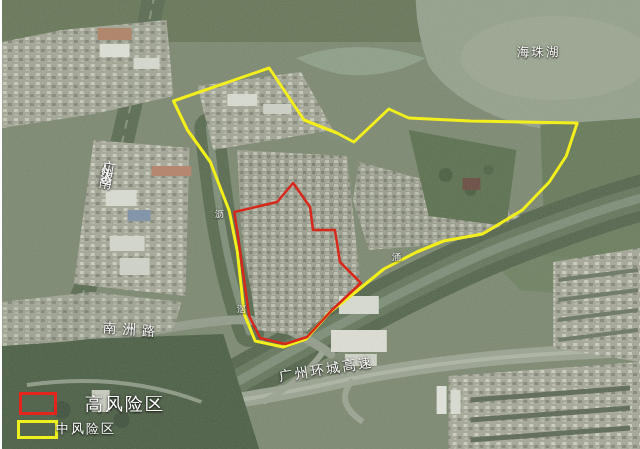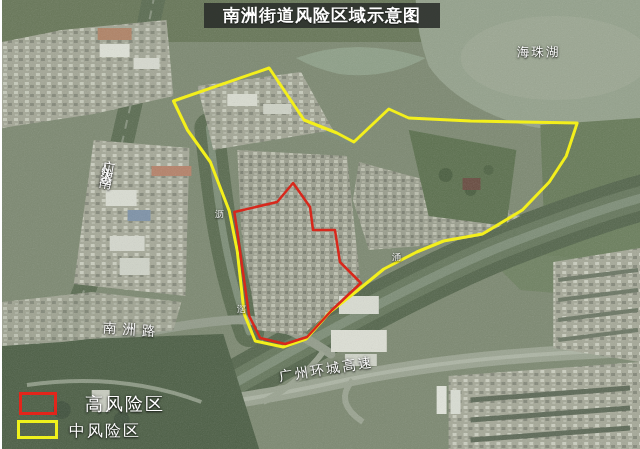--- a/index.html
+++ b/index.html
@@ -30,21 +30,21 @@
   #label-nanzhou{left:101px;top:322px;font-size:13.5px;letter-spacing:6px;transform:rotate(4deg);}
   #label-expressway{left:277px;top:369px;font-size:13.5px;letter-spacing:2.5px;transform:rotate(-9deg);transform-origin:left center;}
   .creek-label{font-size:9px;opacity:.92;letter-spacing:0;}
   #creek-1{left:213px;top:209px;}
   #creek-2{left:235px;top:304px;}
   #creek-3{left:390px;top:252px;}
   .legend-swatch{position:absolute;background:transparent;}
   #legend-high-swatch{left:17px;top:392px;width:32px;height:17px;border:3px solid #e3251b;}
   #legend-medium-swatch{left:15px;top:420px;width:35px;height:13px;border:3px solid #eff11c;}
   #legend-high-label{left:83px;top:394px;font-size:18px;letter-spacing:2px;}
-  #legend-medium-label{left:67px;top:422px;font-size:16px;letter-spacing:2px;}
+  #legend-medium-label{left:54px;top:422px;font-size:13px;letter-spacing:2px;}
 </style>
 </head>
 <body>
 
 <div id="stage">
 
   <svg id="scenery" viewBox="0 0 640 449" preserveAspectRatio="none" xmlns="http://www.w3.org/2000/svg">
     <defs>
       <pattern id="urban" width="11" height="9" patternUnits="userSpaceOnUse">
         <rect width="11" height="9" fill="#a6a999"></rect>
@@ -141,23 +141,20 @@
     <rect x="330" y="330" width="56" height="22" fill="#dcded4"></rect>
     <rect x="344" y="354" width="32" height="12" fill="#cfd3c8"></rect>
     <rect x="338" y="296" width="40" height="18" fill="#d8dbd1"></rect>
 
     <rect width="640" height="449" filter="url(#noise)" opacity="0.13"></rect>
 
     <polygon fill="none" stroke="#f3ef1c" stroke-width="3" stroke-linejoin="round" points="172,101 268,68 303,120 336,133 353,142 388,109 408,118 470,121 577,123 566,156 549,182 522,210 482,234 443,241 416,252 383,269 356,291 329,312 305,339 282,347 254,341 243,314 236,251 228,211 209,162 186,130"></polygon>
     <polygon fill="none" stroke="#d7281c" stroke-width="2.5" stroke-linejoin="round" points="233,212 276,202 292,183 309,207 312,230 334,230 339,262 360,283 331,310 306,337 284,344 259,338 248,316 240,260 236,231"></polygon>
   </svg>
 
-  <div id="title-bar">
-    <span>南洲街道风险区域示意图</span>
-  </div>
 
   <div class="maplabel" id="label-lake">海珠湖</div>
   <div class="maplabel" id="label-avenue">广州大道南</div>
   <div class="maplabel" id="label-nanzhou">南洲路</div>
   <div class="maplabel" id="label-expressway">广州环城高速</div>
   <div class="maplabel creek-label" id="creek-1">沥</div>
   <div class="maplabel creek-label" id="creek-2">滘</div>
   <div class="maplabel creek-label" id="creek-3">涌</div>
 
   <div class="legend-swatch" id="legend-high-swatch"></div>

